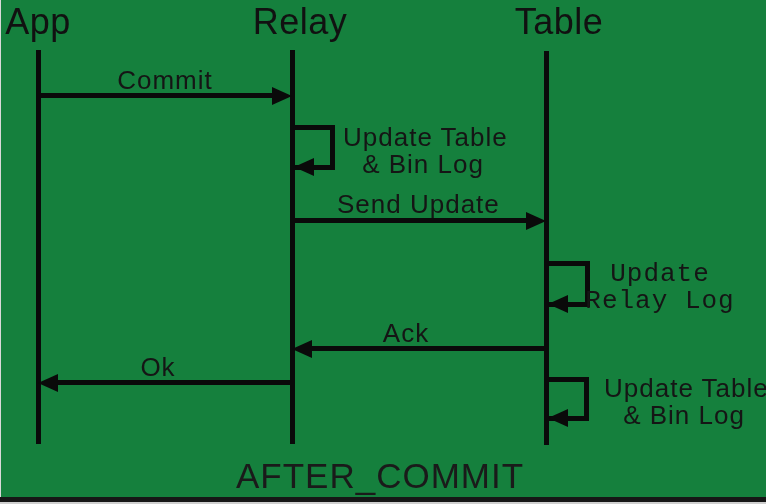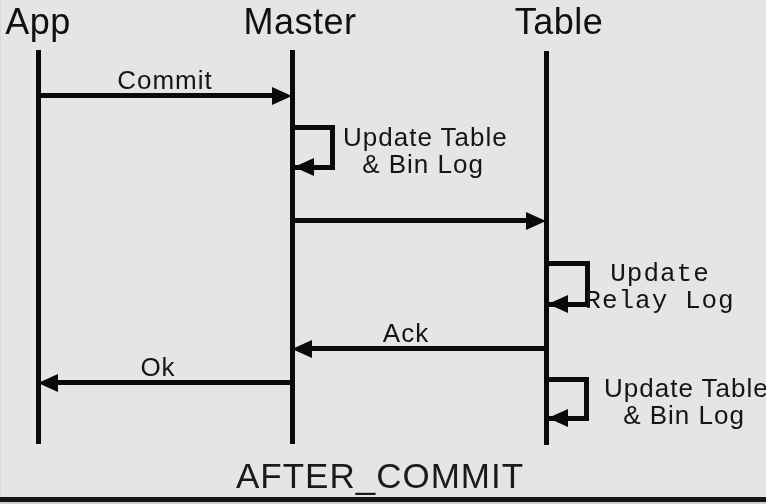--- a/index.html
+++ b/index.html
@@ -1,18 +1,18 @@
 <!DOCTYPE html>
 <html><head>
 <meta charset="utf-8">
 <style>
   html,body { margin:0; padding:0; background:#ffffff; }
   .page {
     position:relative; width:766px; height:504px; overflow:hidden;
-    background:#e5e5e5; color:#111;
+    background:#15803d; color:#111;
     font-family:"Liberation Sans","DejaVu Sans",sans-serif;
   }
   .edge-left { position:absolute; left:0; top:0; width:1px; height:100%; background:#d9d9d9; }
   .actor-label {
     position:absolute; top:0; height:46px; font-size:36px; line-height:44px;
     text-align:center; color:#111; letter-spacing:0.5px;
   }
   .lifeline { position:absolute; width:5px; background:#0a0a0a; }
   .hline { position:absolute; height:5px; background:#0a0a0a; }
   .arr-r {
@@ -42,38 +42,39 @@
   .bottom-edge { position:absolute; left:0; top:502px; width:766px; height:2px; background:#cfcfcf; }
 </style>
 </head>
 <body>
 
 <div class="page">
 
   <div class="edge-left"></div>
 
   <div class="actor-label" style="left:-2px; width:80px;">App</div>
-  <div class="actor-label" style="left:220px; width:160px;">Master</div>
+  <div class="actor-label" style="left:220px; width:160px;">Relay</div>
   <div class="actor-label" style="left:479px; width:160px;">Table</div>
 
   <div class="lifeline" style="left:36px;  top:50px; height:394px;"></div>
   <div class="lifeline" style="left:290px; top:50px; height:394px;"></div>
   <div class="lifeline" style="left:544px; top:51px; height:394px;"></div>
 
   <div class="msg-label" style="left:85px; width:160px; top:67px;">Commit</div>
   <div class="hline" style="left:38px; top:93px; width:236px;"></div>
   <div class="arr-r" style="left:272px; top:87px;"></div>
 
   <div class="loop" style="left:292px; top:125px; width:43px; height:45px;"></div>
   <div class="arr-l" style="left:294px; top:158px;"></div>
   <div class="msg-label two-line" style="left:343px; width:160px; top:124px;">
     <div>Update Table</div>
     <div>&amp; Bin Log</div>
   </div>
 
+  <div class="msg-label" style="left:337px; width:160px; top:191px;">Send Update</div>
   <div class="hline" style="left:292px; top:218px; width:236px;"></div>
   <div class="arr-r" style="left:526px; top:212px;"></div>
 
   <div class="loop" style="left:546px; top:261px; width:44px; height:46px;"></div>
   <div class="arr-l" style="left:548px; top:295px;"></div>
   <div class="msg-label two-line" style="left:580px; width:160px; top:261px;font-family:Liberation Mono, monospace;">
     <div>Update</div>
     <div>Relay Log</div>
   </div>
 

